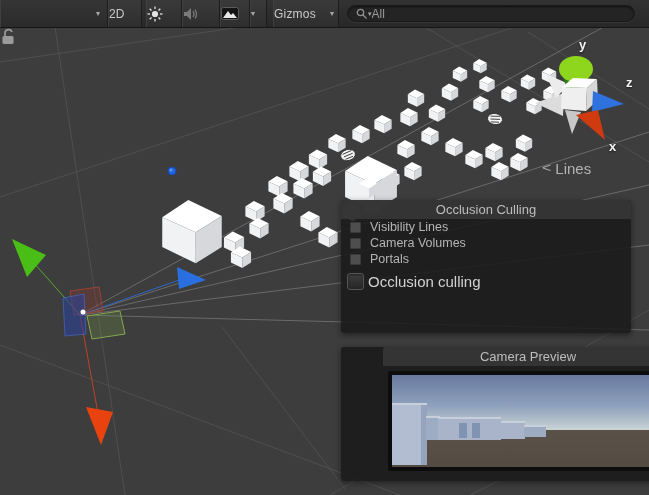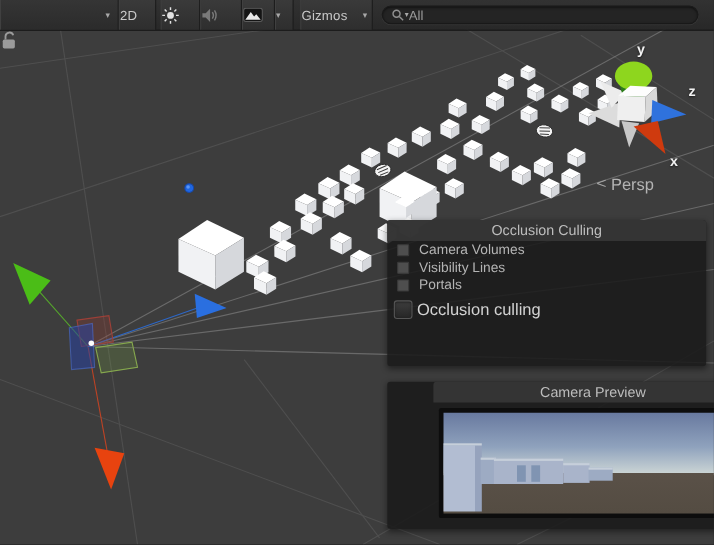--- a/index.html
+++ b/index.html
@@ -37,21 +37,21 @@
   }
   
   #scene{position:absolute;top:27px;left:0;width:649px;height:468px;background:#3d3d3d;}
   #scene svg{position:absolute;top:0;left:0;}
   .scene-label{position:absolute;color:#f2f2f2;font-size:13px;font-weight:bold;z-index:5;text-shadow:0 1px 2px rgba(0,0,0,.6);}
   #persp{position:absolute;left:542px;top:132px;z-index:5;color:#b3b3b3;font-size:15px;display:flex;align-items:center;gap:4px;}
   #persp .arrow{font-size:16px;transform:scaleY(.8);color:#a8a8a8;}
   #lock-icon{position:absolute;left:613px;top:11px;z-index:5;}
   
   .panel{
-    position:absolute;left:352px;width:290px;z-index:20;
+    position:absolute;left:341px;width:290px;z-index:20;
     background:rgba(26,26,26,.88);border-radius:3px;
     box-shadow:0 2px 6px rgba(0,0,0,.45);
   }
   .panel-header{
     height:19px;display:flex;align-items:center;justify-content:center;
     background:rgba(54,54,54,.92);border-radius:3px 3px 0 0;
     color:#bdbdbd;font-size:13px;
   }
   #occlusion-panel{top:200px;height:133px;}
   #camera-panel{top:347px;height:134px;padding-left:42px;}
@@ -314,41 +314,41 @@
         <polygon points="593,64 592,85 624,77" fill="#2f72dd"></polygon>
         <polygon points="576,88 598,83 605,113" fill="#cf3a0e"></polygon>
       </svg>
 
     <span class="scene-label" style="left:579px;top:10px">y</span>
     <span class="scene-label" style="left:626px;top:48px">z</span>
     <span class="scene-label" style="left:609px;top:112px">x</span>
 
     <div id="persp">
       <span class="arrow">&lt;</span>
-      <span>Persp</span>
+      <span>Lines</span>
     </div>
 
     <svg id="lock-icon" width="17" height="18" viewBox="0 0 17 18">
       <path d="M5 9 V6 a3.6 3.6 0 0 1 7 -1" stroke="#9b9b9b" stroke-width="1.7" fill="none"></path>
       <rect x="2.5" y="9" width="11" height="8" rx="1.5" fill="#9b9b9b"></rect>
     </svg>
   </div>
 
   <div id="occlusion-panel" class="panel">
     <div class="panel-header">
       <span>Occlusion Culling</span>
     </div>
     <div>
         <div class="cb-row">
           <span class="cb-box"></span>
-          <span>Camera Volumes</span>
+          <span>Visibility Lines</span>
         </div>
         <div class="cb-row">
           <span class="cb-box"></span>
-          <span>Visibility Lines</span>
+          <span>Camera Volumes</span>
         </div>
         <div class="cb-row">
           <span class="cb-box"></span>
           <span>Portals</span>
         </div>
       </div>
     <div id="main-toggle">
       <span class="big-box"></span>
       <span class="big-label">Occlusion culling</span>
     </div>

